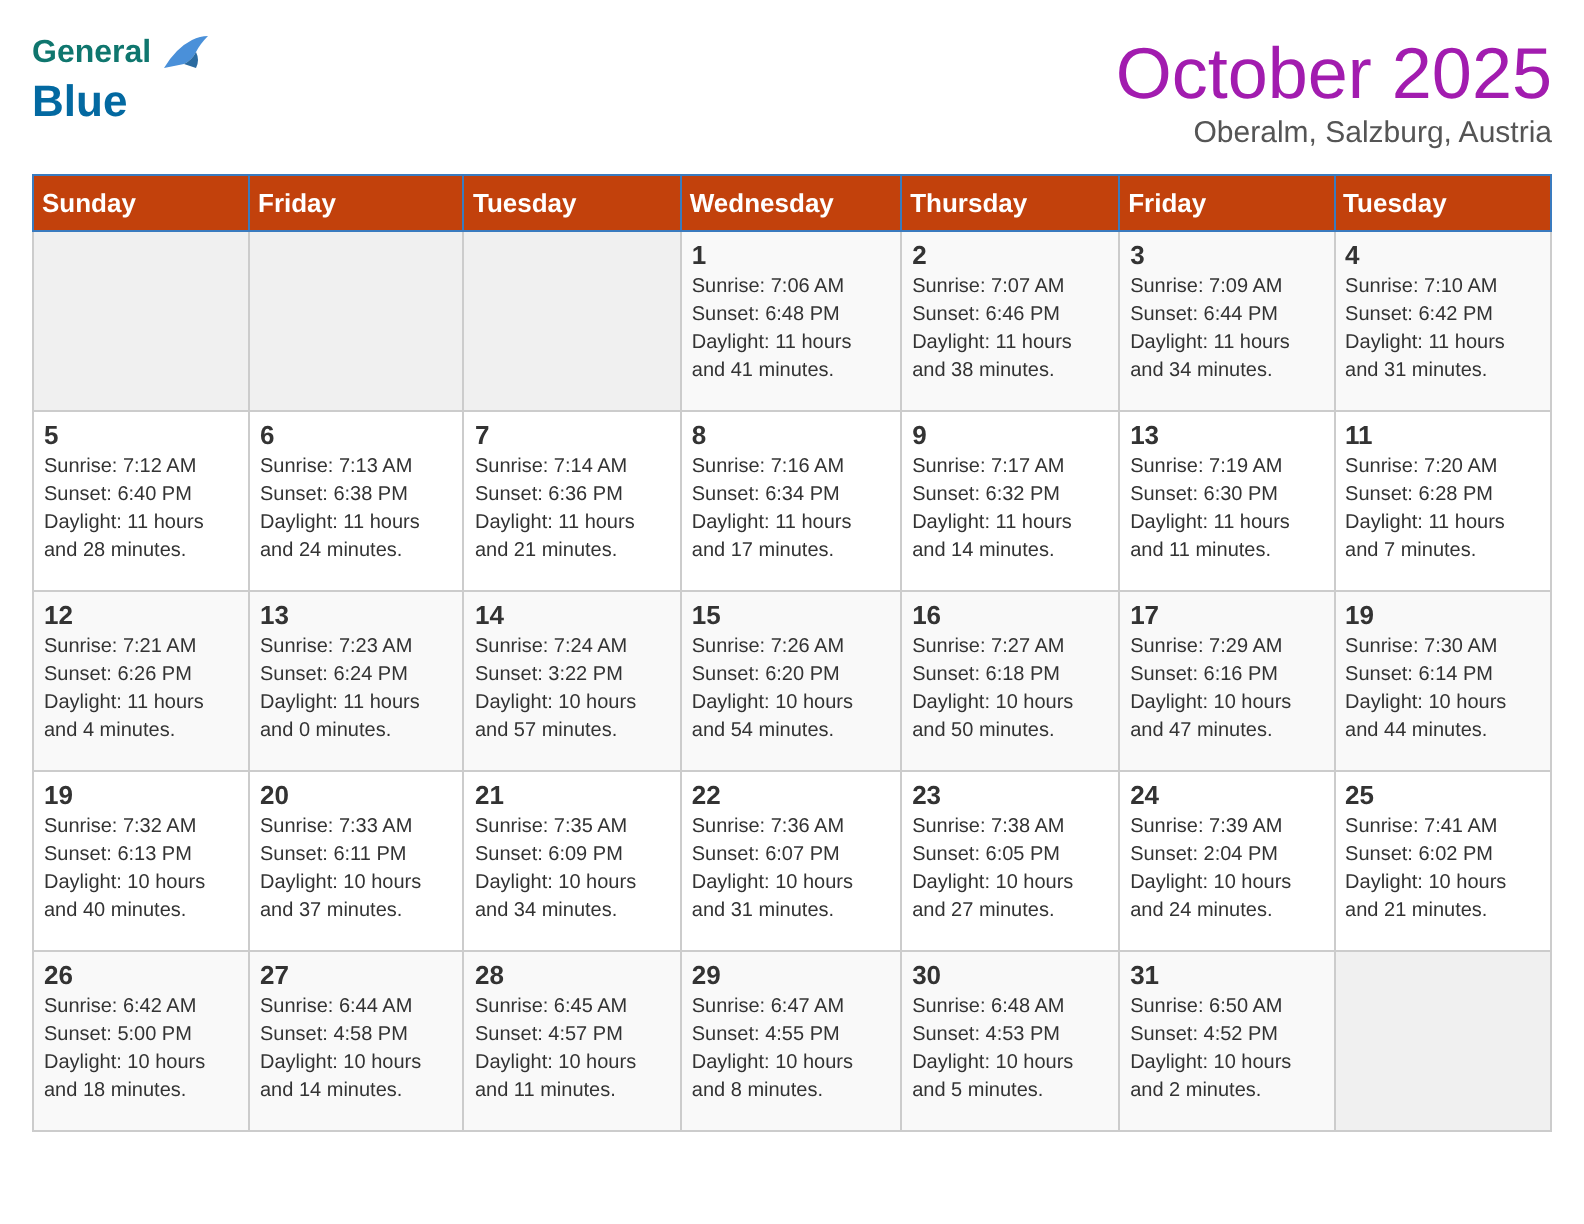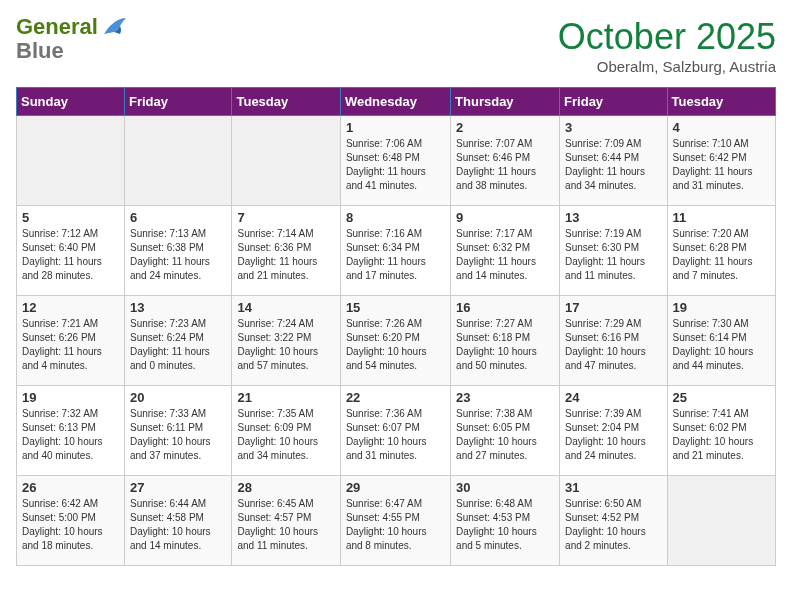--- a/index.html
+++ b/index.html
@@ -20,32 +20,32 @@
       display: flex;
       flex-direction: column;
       align-items: flex-start;
     }
     .title-block {
       text-align: right;
     }
     .month-title {
       font-size: 36px;
       font-weight: normal;
-      color: #15803d;
+      color: #a21caf;
     }
     .location-title {
       font-size: 15px;
       color: #555;
     }
     .calendar {
       width: 100%;
       border-collapse: collapse;
     }
     .calendar thead tr th {
-      background: #701a75;
+      background: #c2410c;
       color: #fff;
       font-size: 13px;
       font-weight: bold;
       padding: 6px 4px;
       text-align: left;
       border: 1px solid #3a7bbf;
     }
     .calendar tbody tr td {
       vertical-align: top;
       border: 1px solid #ccc;
@@ -77,28 +77,28 @@
     .empty-cell {
       background: #f0f0f0 !important;
     }
   </style>
 </head>
 <body>
 
 <div class="header">
   <div class="logo">
     <div style="display:flex;align-items:center;gap:2px;">
-      <span style="font-size:22px;font-weight:bold;color:#4d7c0f;line-height:1;">General</span>
+      <span style="font-size:16px;font-weight:bold;color:#0f766e;line-height:1;">General</span>
       <svg width="28" height="22" viewBox="0 0 28 22">
         <path d="M4 18 Q10 8 18 4 Q22 2 26 2 Q22 6 20 10 Q18 14 14 16 Z" fill="#4a90d9"></path>
         <path d="M14 16 Q18 14 20 10 Q22 14 20 18 Z" fill="#2a6aa0"></path>
       </svg>
     </div>
     <div style="margin-top:2px;">
-      <span style="font-size:22px;font-weight:bold;color:#737373;line-height:1;">Blue</span>
+      <span style="font-size:22px;font-weight:bold;color:#0369a1;line-height:1;">Blue</span>
     </div>
   </div>
   <div class="title-block">
     <div class="month-title">October 2025</div>
     <div class="location-title">Oberalm, Salzburg, Austria</div>
   </div>
 </div>
 
 <table class="calendar">
   <thead>

